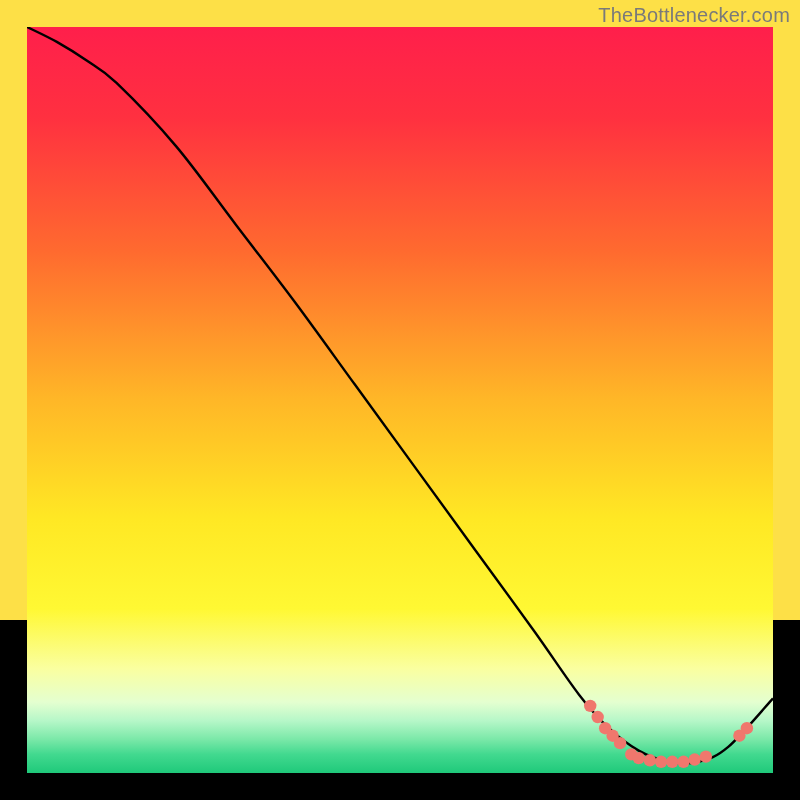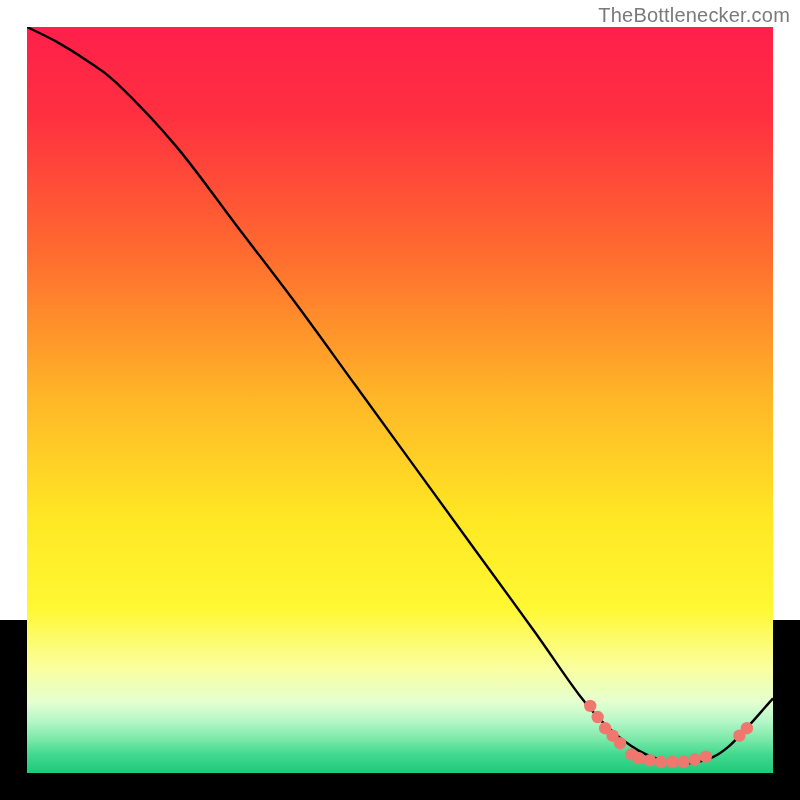--- a/index.html
+++ b/index.html
@@ -8,21 +8,21 @@
     width: 800px;
     height: 800px;
     background: #000;
     overflow: hidden;
     font-family: Arial, Helvetica, sans-serif;
   }
   .stage {
     position: relative;
     width: 800px;
     height: 620px;
-    background: #ffffff;
+    background: #fde047;
   }
   .plot {
     position: absolute;
     left: 27px;
     top: 27px;
     width: 746px;
     height: 746px;
   }
   .plot svg {
     position: absolute;

